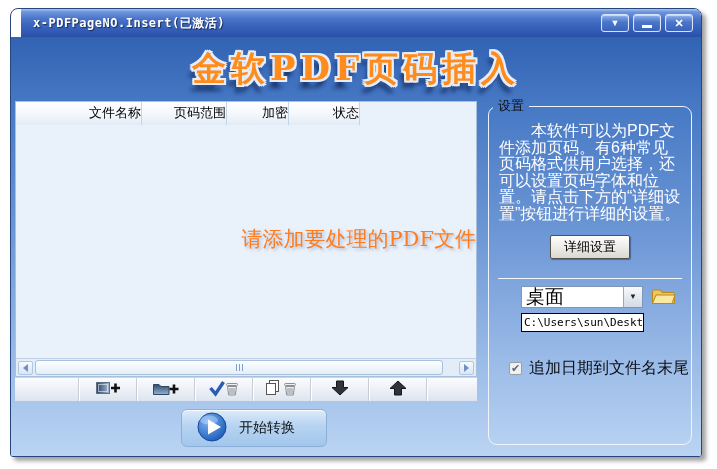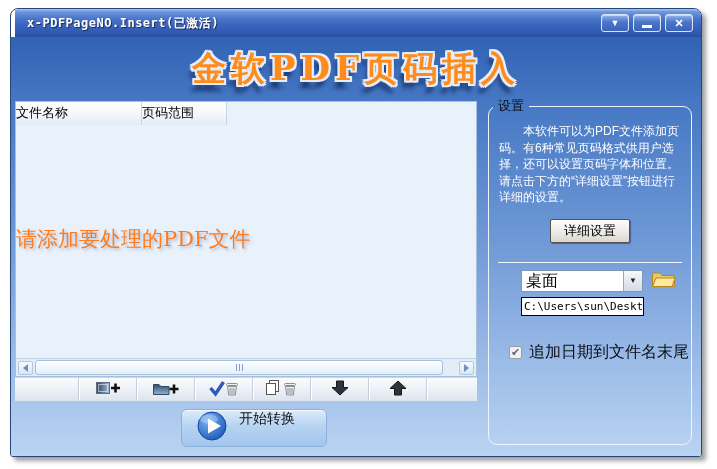--- a/index.html
+++ b/index.html
@@ -2,21 +2,21 @@
 <html><head>
 <meta charset="utf-8">
 <style>
   html,body{margin:0;padding:0;background:#fff;}
   .stage{position:relative;width:717px;height:469px;overflow:hidden;background:#fff;
          font-family:"Liberation Sans",sans-serif;}
   .window{position:absolute;left:10px;top:8px;width:690px;height:447px;
           border:1px solid #26477e;border-radius:8px 8px 3px 3px;
           box-shadow:4px 4px 4px rgba(100,100,100,.6);overflow:hidden;}
   
-  .titlebar{position:absolute;left:4px;top:0;right:0;height:28px;
+  .titlebar{position:absolute;left:10px;top:0;right:0;height:28px;
     background:linear-gradient(180deg,#a9c4ec 0%,#6d96dc 10%,#4a74c8 35%,#3a64bc 60%,#3058b4 85%,#2a509e 100%);
     display:flex;align-items:center;border-bottom:1px solid #1e4288;}
   .wtitle{color:#fff;font:bold 12px "DejaVu Sans Mono",monospace;margin-left:12px;
     text-shadow:1px 1px 1px rgba(0,0,0,.55);letter-spacing:.5px;}
   .controls{position:absolute;right:8px;top:5px;display:flex;gap:4px;}
   .tbtn{width:28px;height:18px;border:1px solid #d9e4f8;border-radius:3px;padding:0;
     background:linear-gradient(180deg,#8fb0ea,#4a76ca 45%,#3a62b8);color:#fff;
     box-shadow:inset 0 1px 1px rgba(255,255,255,.6);font-size:9px;line-height:16px;cursor:pointer;
     display:flex;align-items:center;justify-content:center;}
   .minbar{display:block;width:10px;height:3px;background:#fff;margin-top:6px;}
@@ -25,25 +25,25 @@
   .wbody{position:absolute;left:0;top:28px;right:0;bottom:0;
     background:linear-gradient(180deg,#3263b4 0%,#4678c4 16%,#6e98d6 48%,#9cbce8 78%,#bad4f2 100%);}
   .banner{position:absolute;left:0;right:0;top:2px;height:60px;display:flex;align-items:center;justify-content:center;}
   .banner-text{font-family:"DejaVu Serif",serif;font-size:34px;font-weight:bold;letter-spacing:5px;color:#ff8c1a;
     text-shadow:-2px -2px 0 #e6edf8,2px -2px 0 #e6edf8,-2px 2px 0 #e6edf8,2px 2px 0 #e6edf8,
       0 -2px 0 #e6edf8,0 2px 0 #e6edf8,-2px 0 0 #e6edf8,2px 0 0 #e6edf8,-3px 8px 4px rgba(14,34,80,.75);}
   
   .list{position:absolute;left:4px;top:64px;width:462px;height:276px;border:1px solid #a9c0dc;
     box-sizing:border-box;background:#e9f1fb;}
   .lheader{display:flex;height:23px;border-bottom:1px solid #a8bcd8;}
-  .hcell{box-sizing:border-box;height:23px;line-height:22px;text-align:left;font-size:13px;color:#000;
+  .hcell{box-sizing:border-box;height:23px;line-height:22px;text-align:right;font-size:13px;color:#000;
     background:linear-gradient(180deg,#ffffff,#f3f7fc 55%,#e3ebf6);border-right:1px solid #c6d4e8;cursor:pointer;}
   .hc0{width:126px}.hc1{width:85px}.hc2{width:62px}.hc3{width:71px}.hc4{flex:1;border-right:none}
   .lbody{position:absolute;left:0;right:0;top:23px;bottom:18px;background:#e9f1fb;overflow:hidden;}
-  .empty{position:absolute;left:0;right:0;top:100px;text-align:left;
+  .empty{position:absolute;left:0;right:0;top:100px;text-align:right;
     font-family:"DejaVu Serif",serif;font-size:21px;color:#ff7b1c;
     text-shadow:2px 2px 3px rgba(130,150,190,.55);}
   .watermark{position:absolute;right:36px;top:72px;text-align:center;font-weight:bold;
     color:#b7bec8;opacity:.85;line-height:1.1;
     text-shadow:1px 1px 0 #ffffff,-1px -1px 0 #9aa2ac;}
   .wm1{font-size:22px;}.wm2{font-size:19px;letter-spacing:1px;}
   .hscroll{position:absolute;left:0;right:0;bottom:0;height:18px;background:#e3edf8;border-top:1px solid #c2d2e6;
     display:flex;align-items:center;padding:0 2px;box-sizing:border-box;}
   .sbtn{width:15px;height:14px;border:1px solid #b2c8e2;border-radius:2px;padding:0;cursor:pointer;
     background:linear-gradient(180deg,#f6faff,#d7e6f6);display:flex;align-items:center;justify-content:center;}
@@ -57,36 +57,36 @@
     background:linear-gradient(180deg,#fafcfe,#e7ecf3 70%,#dde4ee);
     border-top:1px solid #cdd5e0;border-bottom:1px solid #b8c4d4;display:flex;}
   .tspacer{width:63px;}
   .tcell{width:57px;display:flex;align-items:center;justify-content:center;
     border-left:1px solid #c8ced8;box-shadow:inset 1px 0 0 #fff;}
   .tfill{flex:1;border-left:1px solid #c8ced8;box-shadow:inset 1px 0 0 #fff;}
   .ibtn{border:none;background:transparent;padding:0;cursor:pointer;display:flex;align-items:center;justify-content:center;height:22px;}
   
   .startbtn{position:absolute;left:170px;top:372px;width:146px;height:38px;border-radius:6px;cursor:pointer;
     background:linear-gradient(180deg,#ddebfa,#b6d3f1 45%,#a2c6ec);border:1px solid #8cb0d8;
-    box-shadow:inset 0 1px 0 rgba(255,255,255,.8);display:flex;align-items:flex-start;gap:11px;padding:0 0 0 14px;}
+    box-shadow:inset 0 1px 0 rgba(255,255,255,.8);display:flex;align-items:center;gap:11px;padding:0 0 0 14px;}
   .startlabel{font-size:14px;color:#101418;}
   
   .group{position:absolute;left:477px;top:60px;width:204px;height:348px;box-sizing:border-box;margin:0;padding:0;
     border:1px solid #eef4fc;border-radius:9px;background:transparent;}
   .group legend{margin-left:4px;padding:0 5px;font-size:13px;color:#0c1016;}
-  .desc{margin:8px 10px 0;font-size:12px;line-height:16.5px;text-indent:2em;color:#fff;}
+  .desc{margin:8px 10px 0;font-size:16px;line-height:16.5px;text-indent:2em;color:#fff;}
   .xpbtn{display:block;margin:13px auto 8px;width:80px;height:24px;cursor:pointer;
     background:linear-gradient(180deg,#fefefe,#eae9e5 60%,#d9d7cf);border:1px solid #52524e;border-radius:2px;
     font-size:13px;color:#000;box-shadow:1px 1px 1px rgba(0,0,30,.35);}
   .divider{height:1px;background:#f2f7fe;margin:19px 9px 0;}
   .outlabel{margin:15px 0 0 20px;font-size:13px;color:#0a0e14;}
   .pathrow{margin:7px 0 0 32px;display:flex;align-items:center;gap:7px;}
   .combo{width:122px;height:22px;box-sizing:border-box;background:#fff;border:1px solid #7f97b7;
     display:flex;align-items:stretch;cursor:pointer;}
-  .combo-val{flex:1;padding-left:4px;font-size:16px;color:#000;line-height:20px;overflow:hidden;white-space:nowrap;}
+  .combo-val{flex:1;padding-left:4px;font-size:19px;color:#000;line-height:20px;overflow:hidden;white-space:nowrap;}
   .combo-btn{width:18px;background:linear-gradient(180deg,#f7f9fb,#d4dae4);border-left:1px solid #98a8c0;
     text-align:center;font-size:8px;line-height:20px;color:#1c2434;cursor:pointer;}
   .folderbtn{border:none;background:transparent;padding:0;cursor:pointer;height:22px;display:flex;align-items:center;}
   .pathbox{margin:5px 0 0 32px;width:119px;height:17px;box-sizing:content-box;background:#fff;border:1px solid #000;
     font:11px "DejaVu Sans Mono",monospace;color:#000;line-height:17px;padding-left:2px;
     overflow:hidden;white-space:nowrap;}
   .chkrow{margin:26px 0 0 20px;display:flex;align-items:center;gap:7px;cursor:pointer;}
   .chk{width:13px;height:13px;box-sizing:border-box;background:#f1f1f1;border:1px solid #979fa7;border-radius:2px;
     font-size:11px;line-height:11px;color:#5c6c7a;text-align:center;}
   .chklabel{font-size:16px;color:#0a0e14;}
@@ -115,20 +115,22 @@
     <div class="wbody">
 
       <div class="banner">
         <span class="banner-text">金软PDF页码插入</span>
       </div>
 
       <div class="list">
         <div class="lheader">
           <div class="hcell hc0">文件名称</div>
           <div class="hcell hc1">页码范围</div>
+          <div class="hcell hc2">加密</div>
+          <div class="hcell hc3">状态</div>
         </div>
         <div class="lbody">
           <div class="empty">请添加要处理的PDF文件</div>
         </div>
         <div class="hscroll">
           <button class="sbtn">
               <i class="tri-l"></i>
             </button>
           <div class="sthumb">
             <i class="gripbar"></i>

